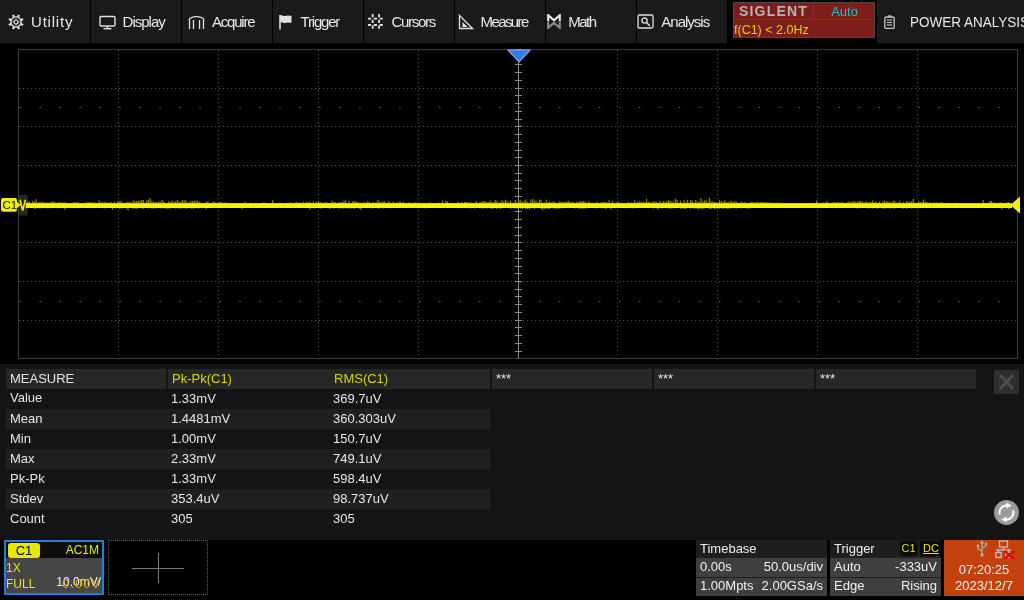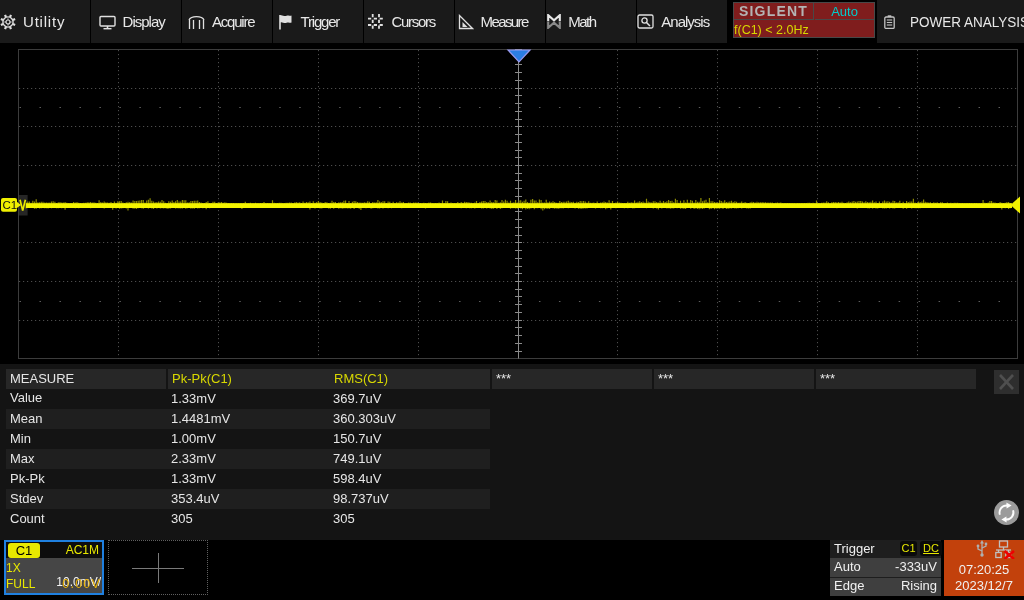--- a/index.html
+++ b/index.html
@@ -9,21 +9,21 @@
 .mbox svg{margin-right:7px;flex:0 0 auto;}
 .trow{position:absolute;height:20px;font-size:13px;line-height:20px;color:#e6e6e6;}
 .hcell{position:absolute;top:369px;height:20px;background:#272727;font-size:13px;line-height:20px;}
 .stripe{position:absolute;left:6px;width:484px;height:20px;background:#1f1f1f;}
 .yel{color:#d8d800;}
 .bb{position:absolute;font-size:13px;color:#f0f0f0;line-height:16px;}
 </style></head>
 <body>
 <div id="wrap">
 
-<div class="mbox" style="left:0.0px;width:90.4px;padding-left:0;">
+<div class="mbox" style="left:0.0px;width:90.4px;padding-left:8px;">
       <svg width="16" height="16" viewBox="0 0 16 16">
         <g stroke="#dedede" fill="none" stroke-width="2.2">
           <line x1="12.90" y1="10.03" x2="15.11" y2="10.95"></line>
           <line x1="10.03" y1="12.90" x2="10.95" y2="15.11"></line>
           <line x1="5.97" y1="12.90" x2="5.05" y2="15.11"></line>
           <line x1="3.10" y1="10.03" x2="0.89" y2="10.95"></line>
           <line x1="3.10" y1="5.97" x2="0.89" y2="5.05"></line>
           <line x1="5.97" y1="3.10" x2="5.05" y2="0.89"></line>
           <line x1="10.03" y1="3.10" x2="10.95" y2="0.89"></line>
           <line x1="12.90" y1="5.97" x2="15.11" y2="5.05"></line>
@@ -251,20 +251,29 @@
   <div class="abs" style="right:3px;top:1px;color:#e8e800;font-size:12px;line-height:15px;">AC1M</div>
   <div class="abs" style="left:0px;top:18px;color:#e8e800;font-size:12px;line-height:16px;">1X</div>
   <div class="abs" style="right:1px;top:32px;color:#f2f2f2;font-size:12px;line-height:16px;">10.0mV/</div>
   <div class="abs" style="left:0px;top:34px;color:#e8e800;font-size:12px;line-height:16px;">FULL</div>
   <div class="abs" style="right:1px;top:34px;color:#eab308;font-size:12.5px;letter-spacing:1.2px;line-height:16px;">0.00V</div>
 </div>
 <div class="abs" style="left:108px;top:540px;width:100px;height:55px;border:1px dotted #606060;"></div>
 <div class="abs" style="left:132px;top:568px;width:52px;height:1px;background:#7a7a7a;"></div>
 <div class="abs" style="left:158px;top:553px;width:1px;height:30px;background:#7a7a7a;"></div>
 
+<div class="abs" style="left:696px;top:540px;width:131px;height:56px;background:#1e1e1e;">
+  <div class="bb" style="left:4px;top:1px;">Timebase</div>
+  <div class="abs" style="left:0;top:18px;width:131px;height:19px;background:#3f3f3f;"></div>
+  <div class="abs" style="left:0;top:38px;width:131px;height:18px;background:#3f3f3f;"></div>
+  <div class="bb" style="left:4px;top:19px;">0.00s</div>
+  <div class="bb" style="right:4px;top:19px;">50.0us/div</div>
+  <div class="bb" style="left:4px;top:38px;">1.00Mpts</div>
+  <div class="bb" style="right:4px;top:38px;">2.00GSa/s</div>
+</div>
 <div class="abs" style="left:830px;top:540px;width:111px;height:56px;background:#1e1e1e;">
   <div class="bb yel" style="left:4px;top:1px;">Trigger</div>
   <div class="abs" style="left:70px;top:1px;width:17px;height:15px;background:#0a0a0a;border-radius:3px;color:#e8e800;font-size:11px;text-align:center;line-height:15px;">C1</div>
   <div class="abs" style="left:90px;top:1px;width:22px;height:15px;background:#0a0a0a;border-radius:3px;color:#e8e800;font-size:11px;text-align:center;line-height:15px;text-decoration:underline;">DC</div>
   <div class="abs" style="left:0;top:18px;width:111px;height:19px;background:#3f3f3f;"></div>
   <div class="abs" style="left:0;top:38px;width:111px;height:18px;background:#3f3f3f;"></div>
   <div class="bb" style="left:4px;top:19px;">Auto</div>
   <div class="bb" style="right:4px;top:19px;">-333uV</div>
   <div class="bb" style="left:4px;top:38px;">Edge</div>
   <div class="bb" style="right:4px;top:38px;">Rising</div>

